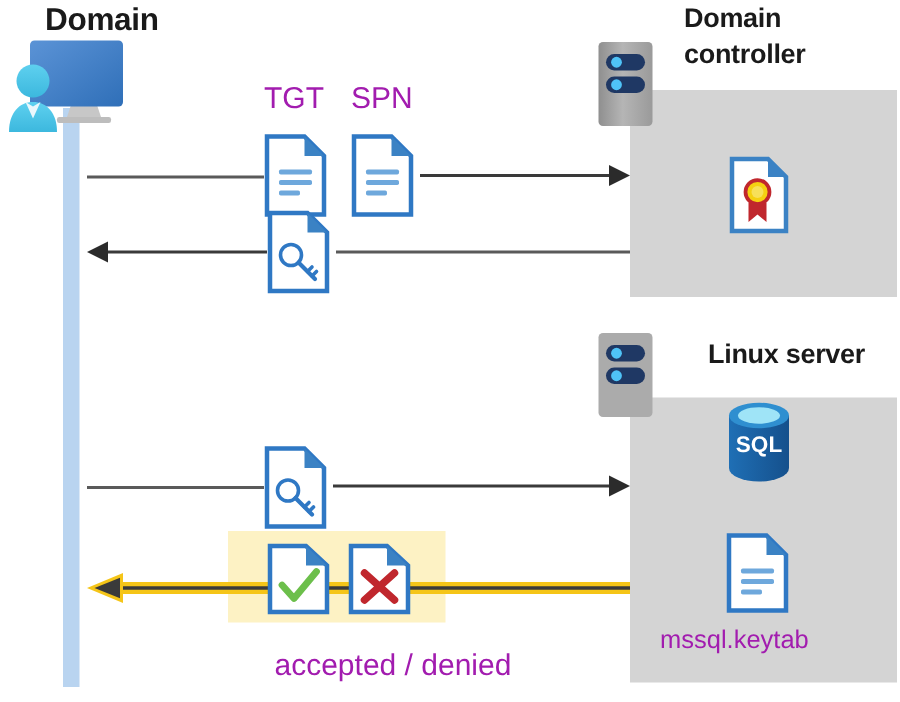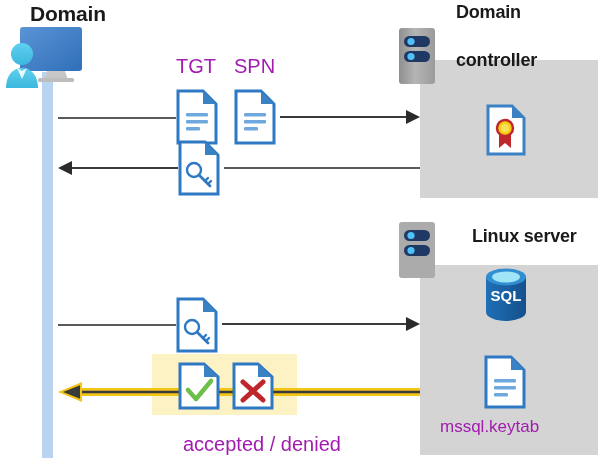--- a/index.html
+++ b/index.html
@@ -43,21 +43,21 @@
 
     <path d="M2 62 C2 49 9 42 18 42 C27 42 34 49 34 62 Z" fill="url(#per)"></path>
 
     <path d="M13 42 L18 53 L23 42 L18 45 Z" fill="#eaf7fc"></path>
   </svg>
 </div>
 
 <div class="abs graybox" style="left:420px;top:60px;width:178px;height:138px;"></div>
 
 <div class="abs ttl" style="left:456px;top:2px;font-size:18px;">Domain</div>
-<div class="abs ttl" style="left:456px;top:26px;font-size:18px;margin-top:24px;">controller</div>
+<div class="abs ttl" style="left:456px;top:26px;font-size:18px;">controller</div>
 
 <div class="abs" style="left:398px;top:27px;width:38px;height:58px;">
   <svg width="38" height="58" viewBox="0 0 38 58">
     <defs>
       <linearGradient id="srv1" x1="0" y1="0" x2="1" y2="0">
         <stop offset="0" stop-color="#8f8f8f"></stop>
           <stop offset="0.45" stop-color="#b5b5b5"></stop>
         <stop offset="1" stop-color="#9a9a9a"></stop>
       </linearGradient>
     </defs>

